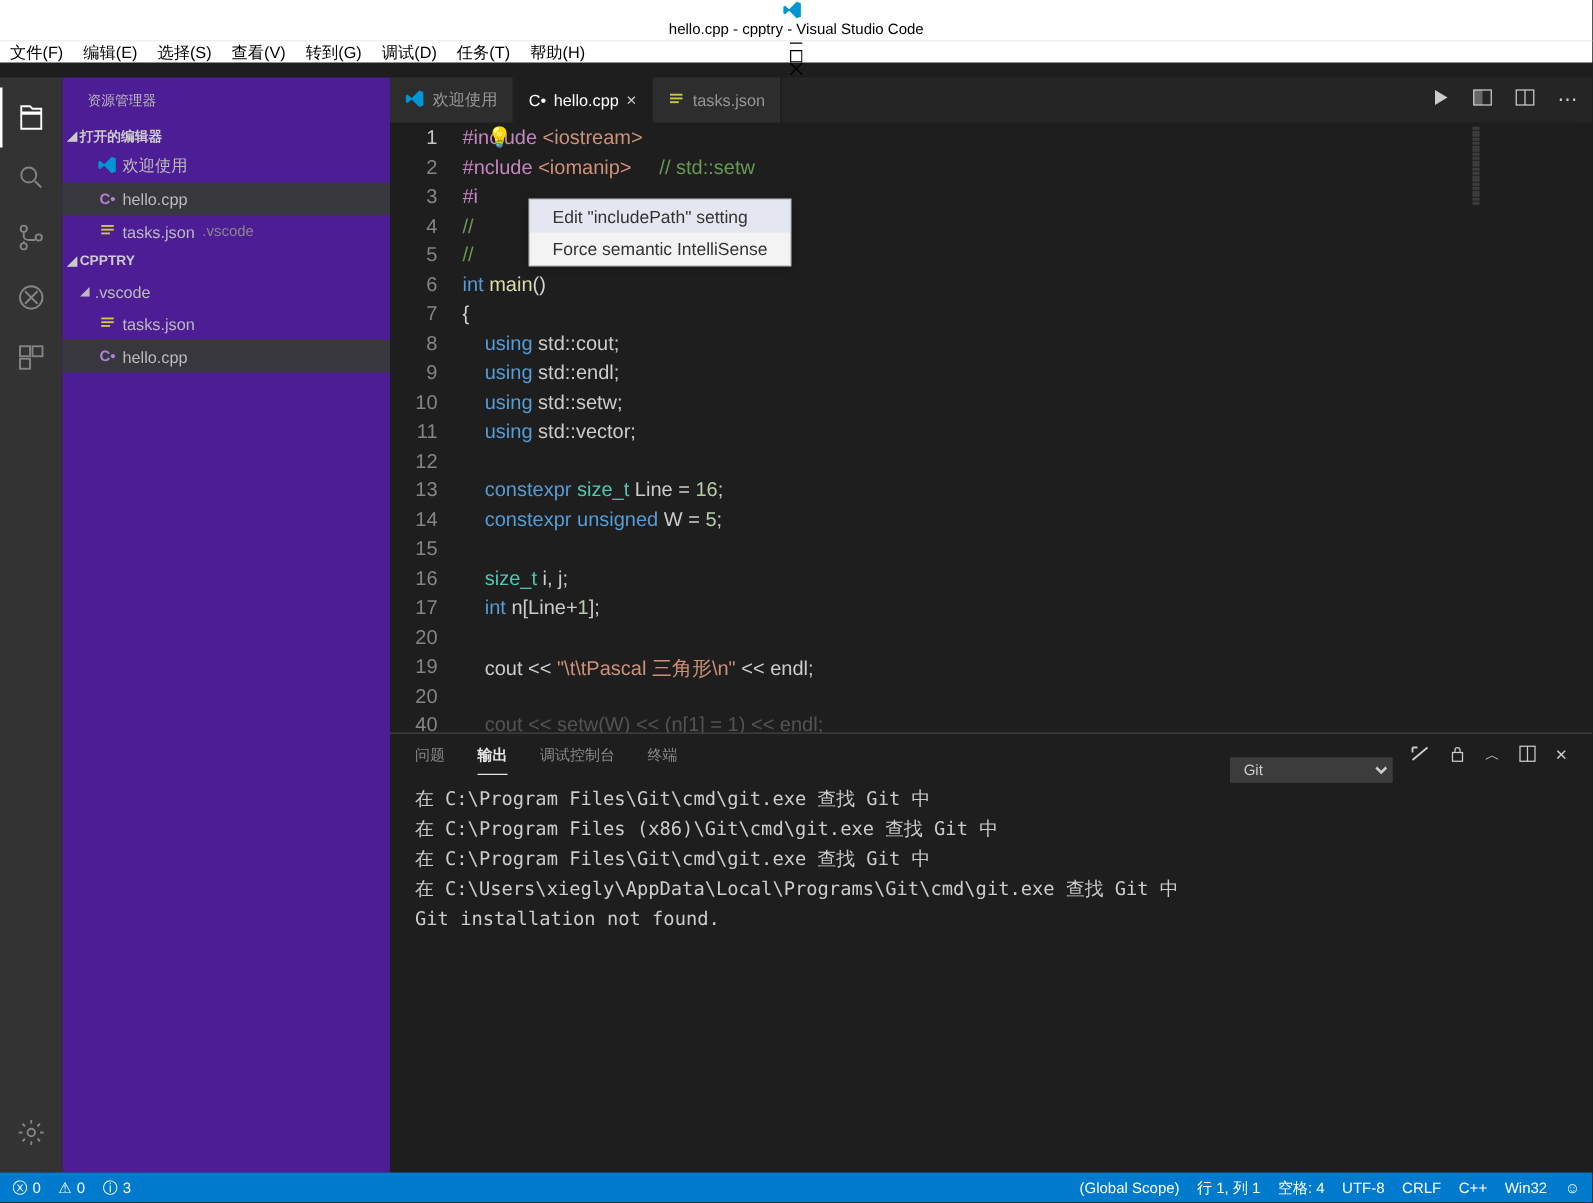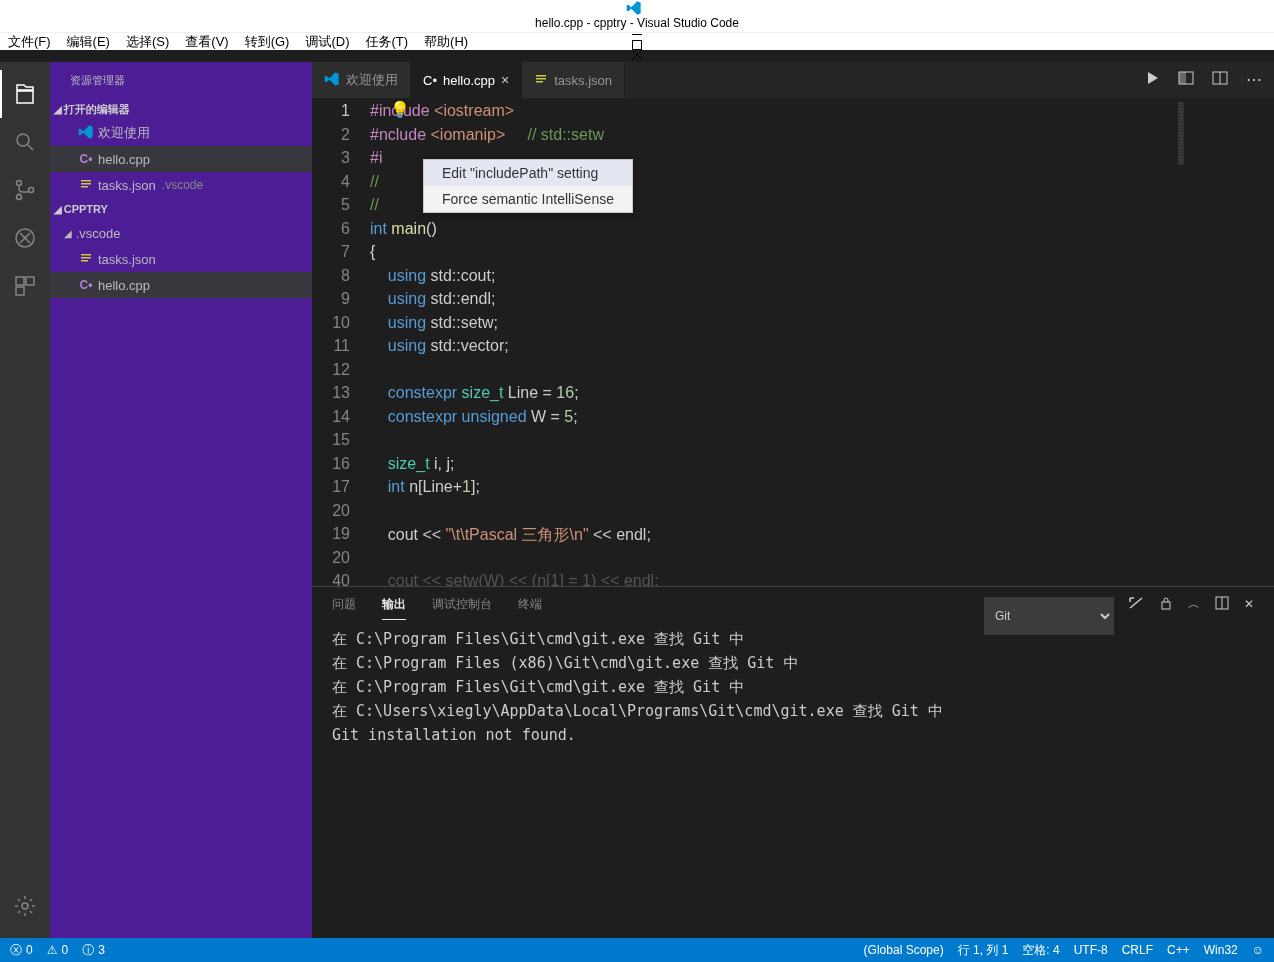--- a/index.html
+++ b/index.html
@@ -69,21 +69,21 @@
 
 .popup { position:absolute; top:159px; left:423px; background:#f3f3f3; color:#333; border:1px solid #c8c8c8; box-shadow:0 2px 8px rgba(0,0,0,.3); font-size:14px; z-index:10; }
 .popup .pitem { padding:5px 18px; }
 .popup .pitem.sel { background:#e4e6f1; }
 
 
 .panel { height:352px; border-top:1px solid #444; background:#1e1e1e; display:flex; flex-direction:column; }
 .ptabs { height:34px; display:flex; align-items:center; font-size:12px; color:#888; padding:0 20px; gap:26px; }
 .ptabs .pt.active { color:#e7e7e7; border-bottom:1px solid #e7e7e7; padding-bottom:6px; margin-bottom:-7px;font-weight:bold; }
 .ptabs .pright { margin-left:auto; display:flex; align-items:center; gap:14px; color:#ccc; }
-.ptabs select { background:#3c3c3c; color:#ccc; border:1px solid #3c3c3c; height:38px; width:130px; font-size:12px; padding:0 6px;margin-top:24px; }
+.ptabs select { background:#3c3c3c; color:#ccc; border:1px solid #3c3c3c; height:20px; width:130px; font-size:12px; padding:0 6px;margin-top:24px; }
 .pbody { flex:1; padding:6px 20px; font-family:Consolas,monospace; font-size:15px; color:#ccc; line-height:24px; white-space:pre; overflow:hidden; }
 
 
 .status { position:absolute; bottom:0; left:0; right:0; height:24px; background:#007acc; color:#fff; display:flex; align-items:center; font-size:12px; padding:0 10px; gap:14px; }
 .status .right { margin-left:auto; display:flex; gap:14px;padding-left:16px; }
 .status .it { display:flex; align-items:center; gap:4px; }
 
 svg { fill:currentColor; }
 </style>
 </head>

